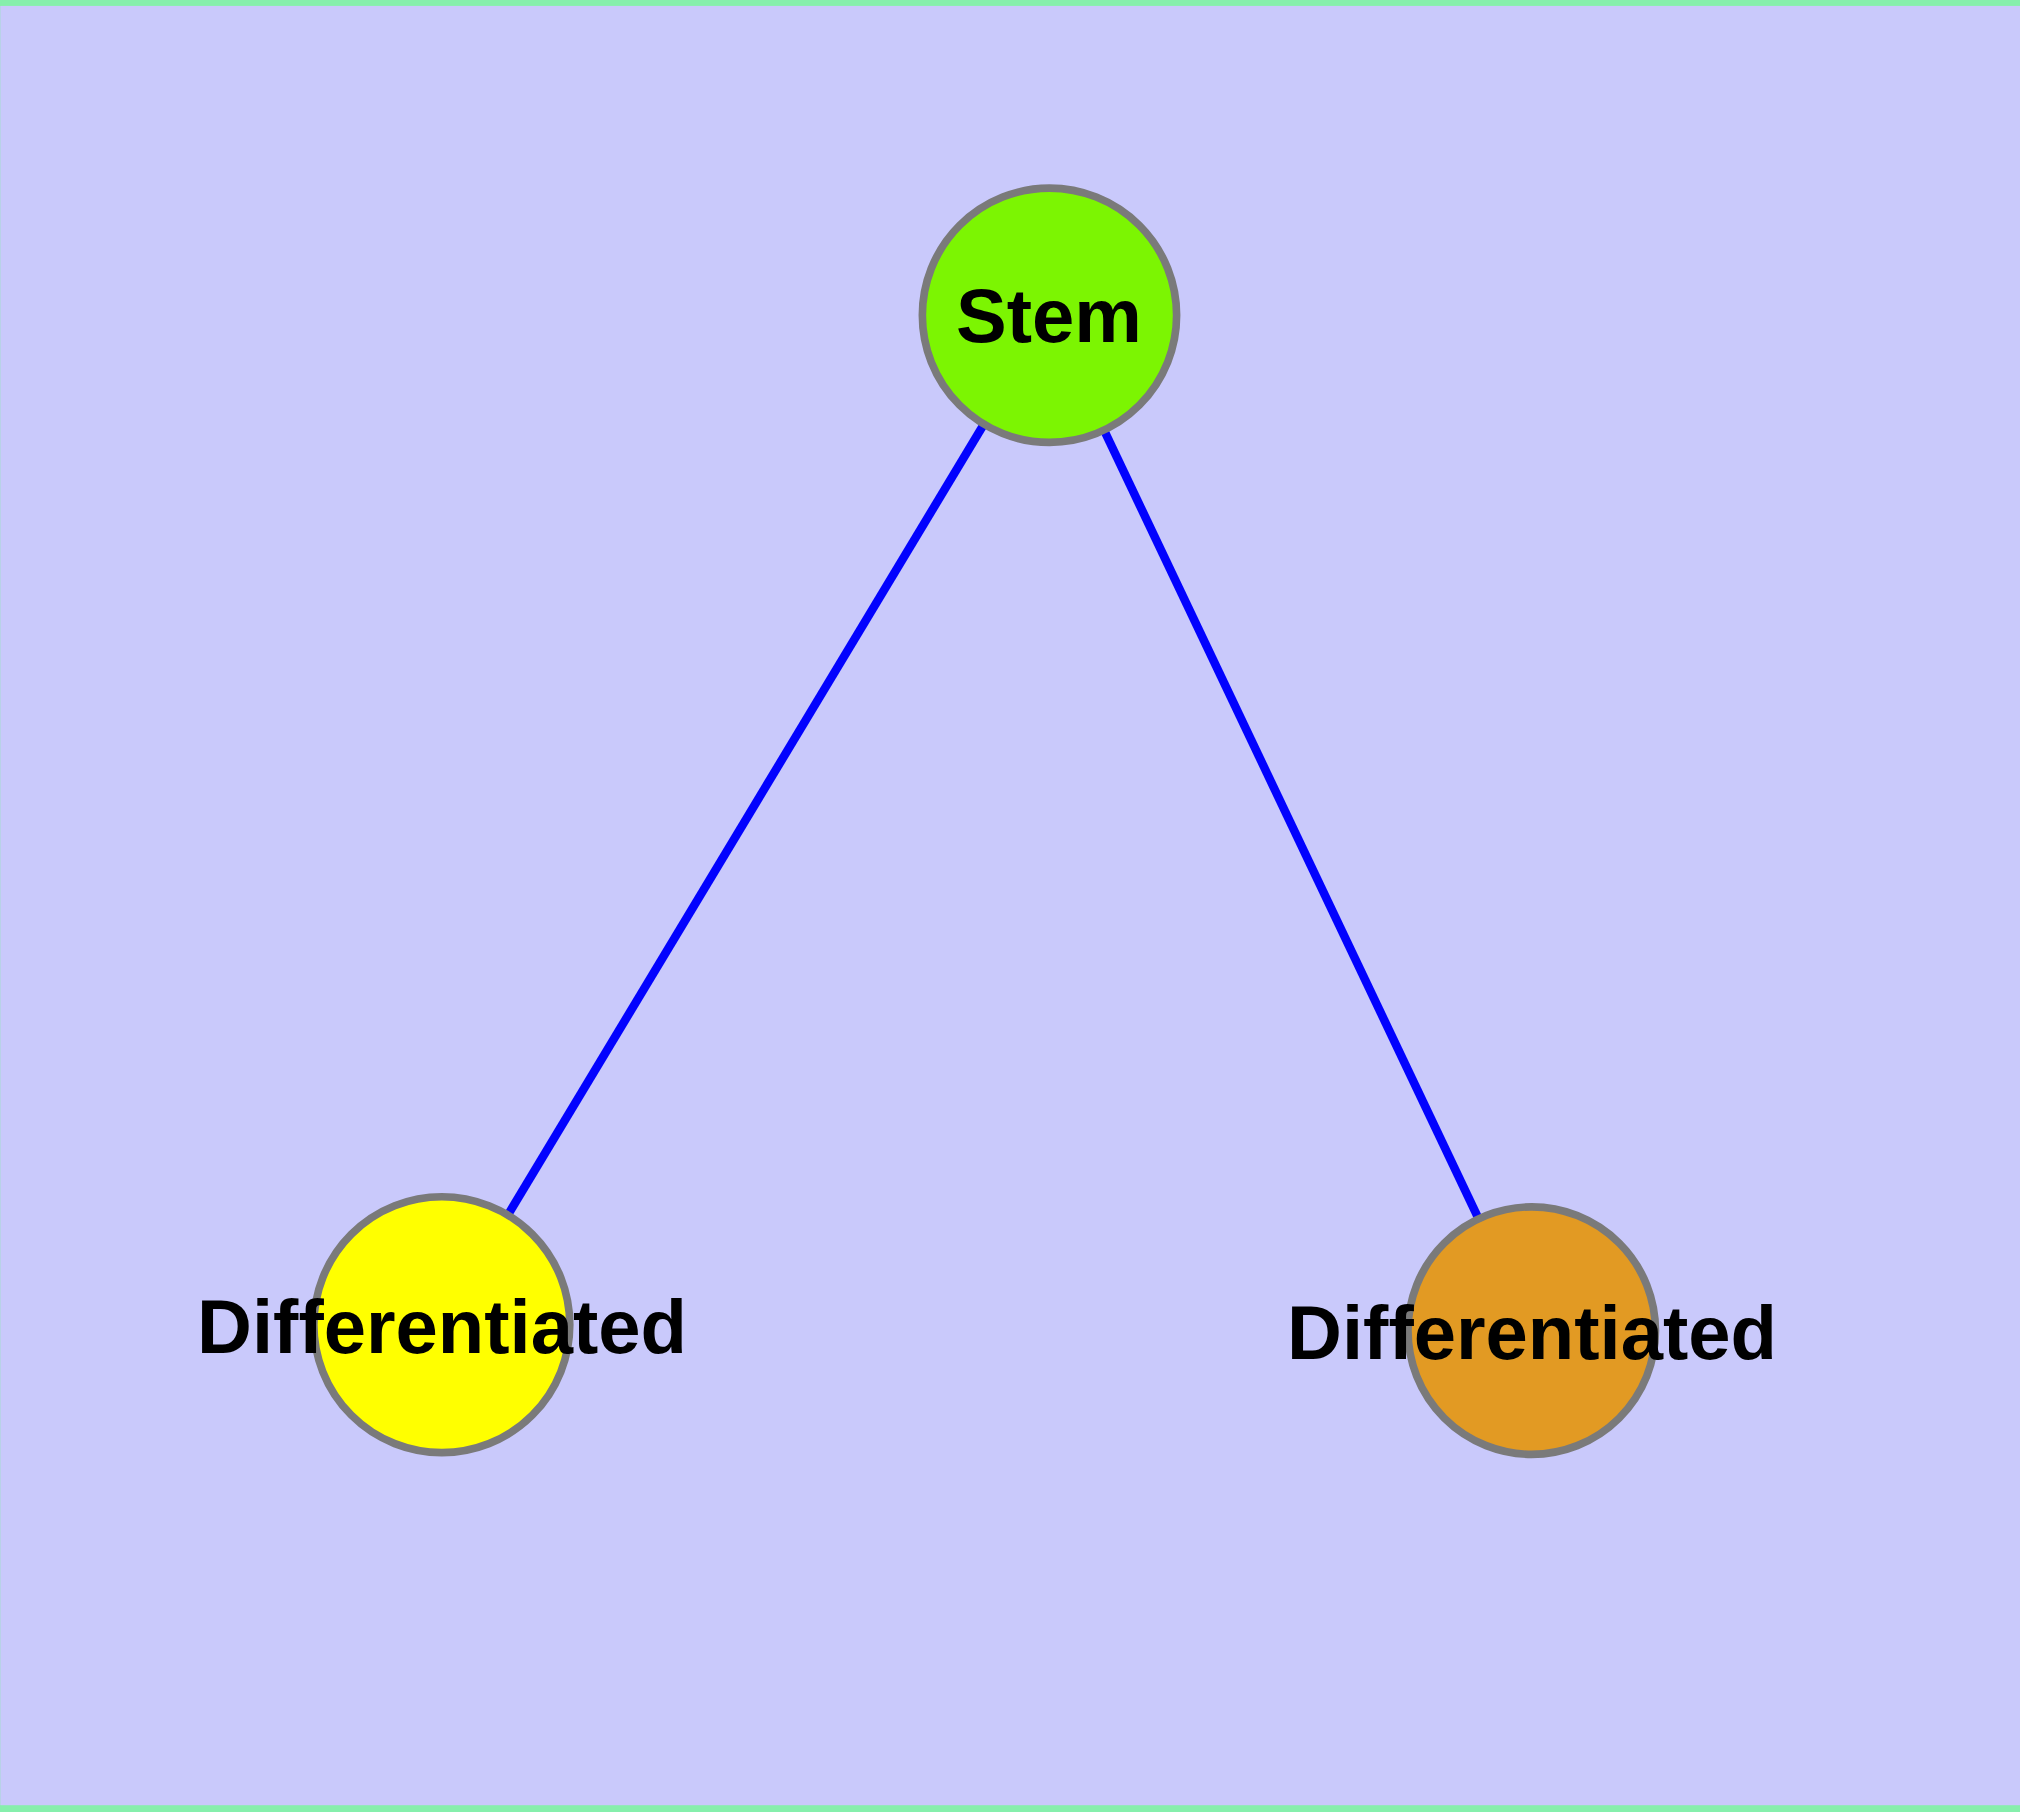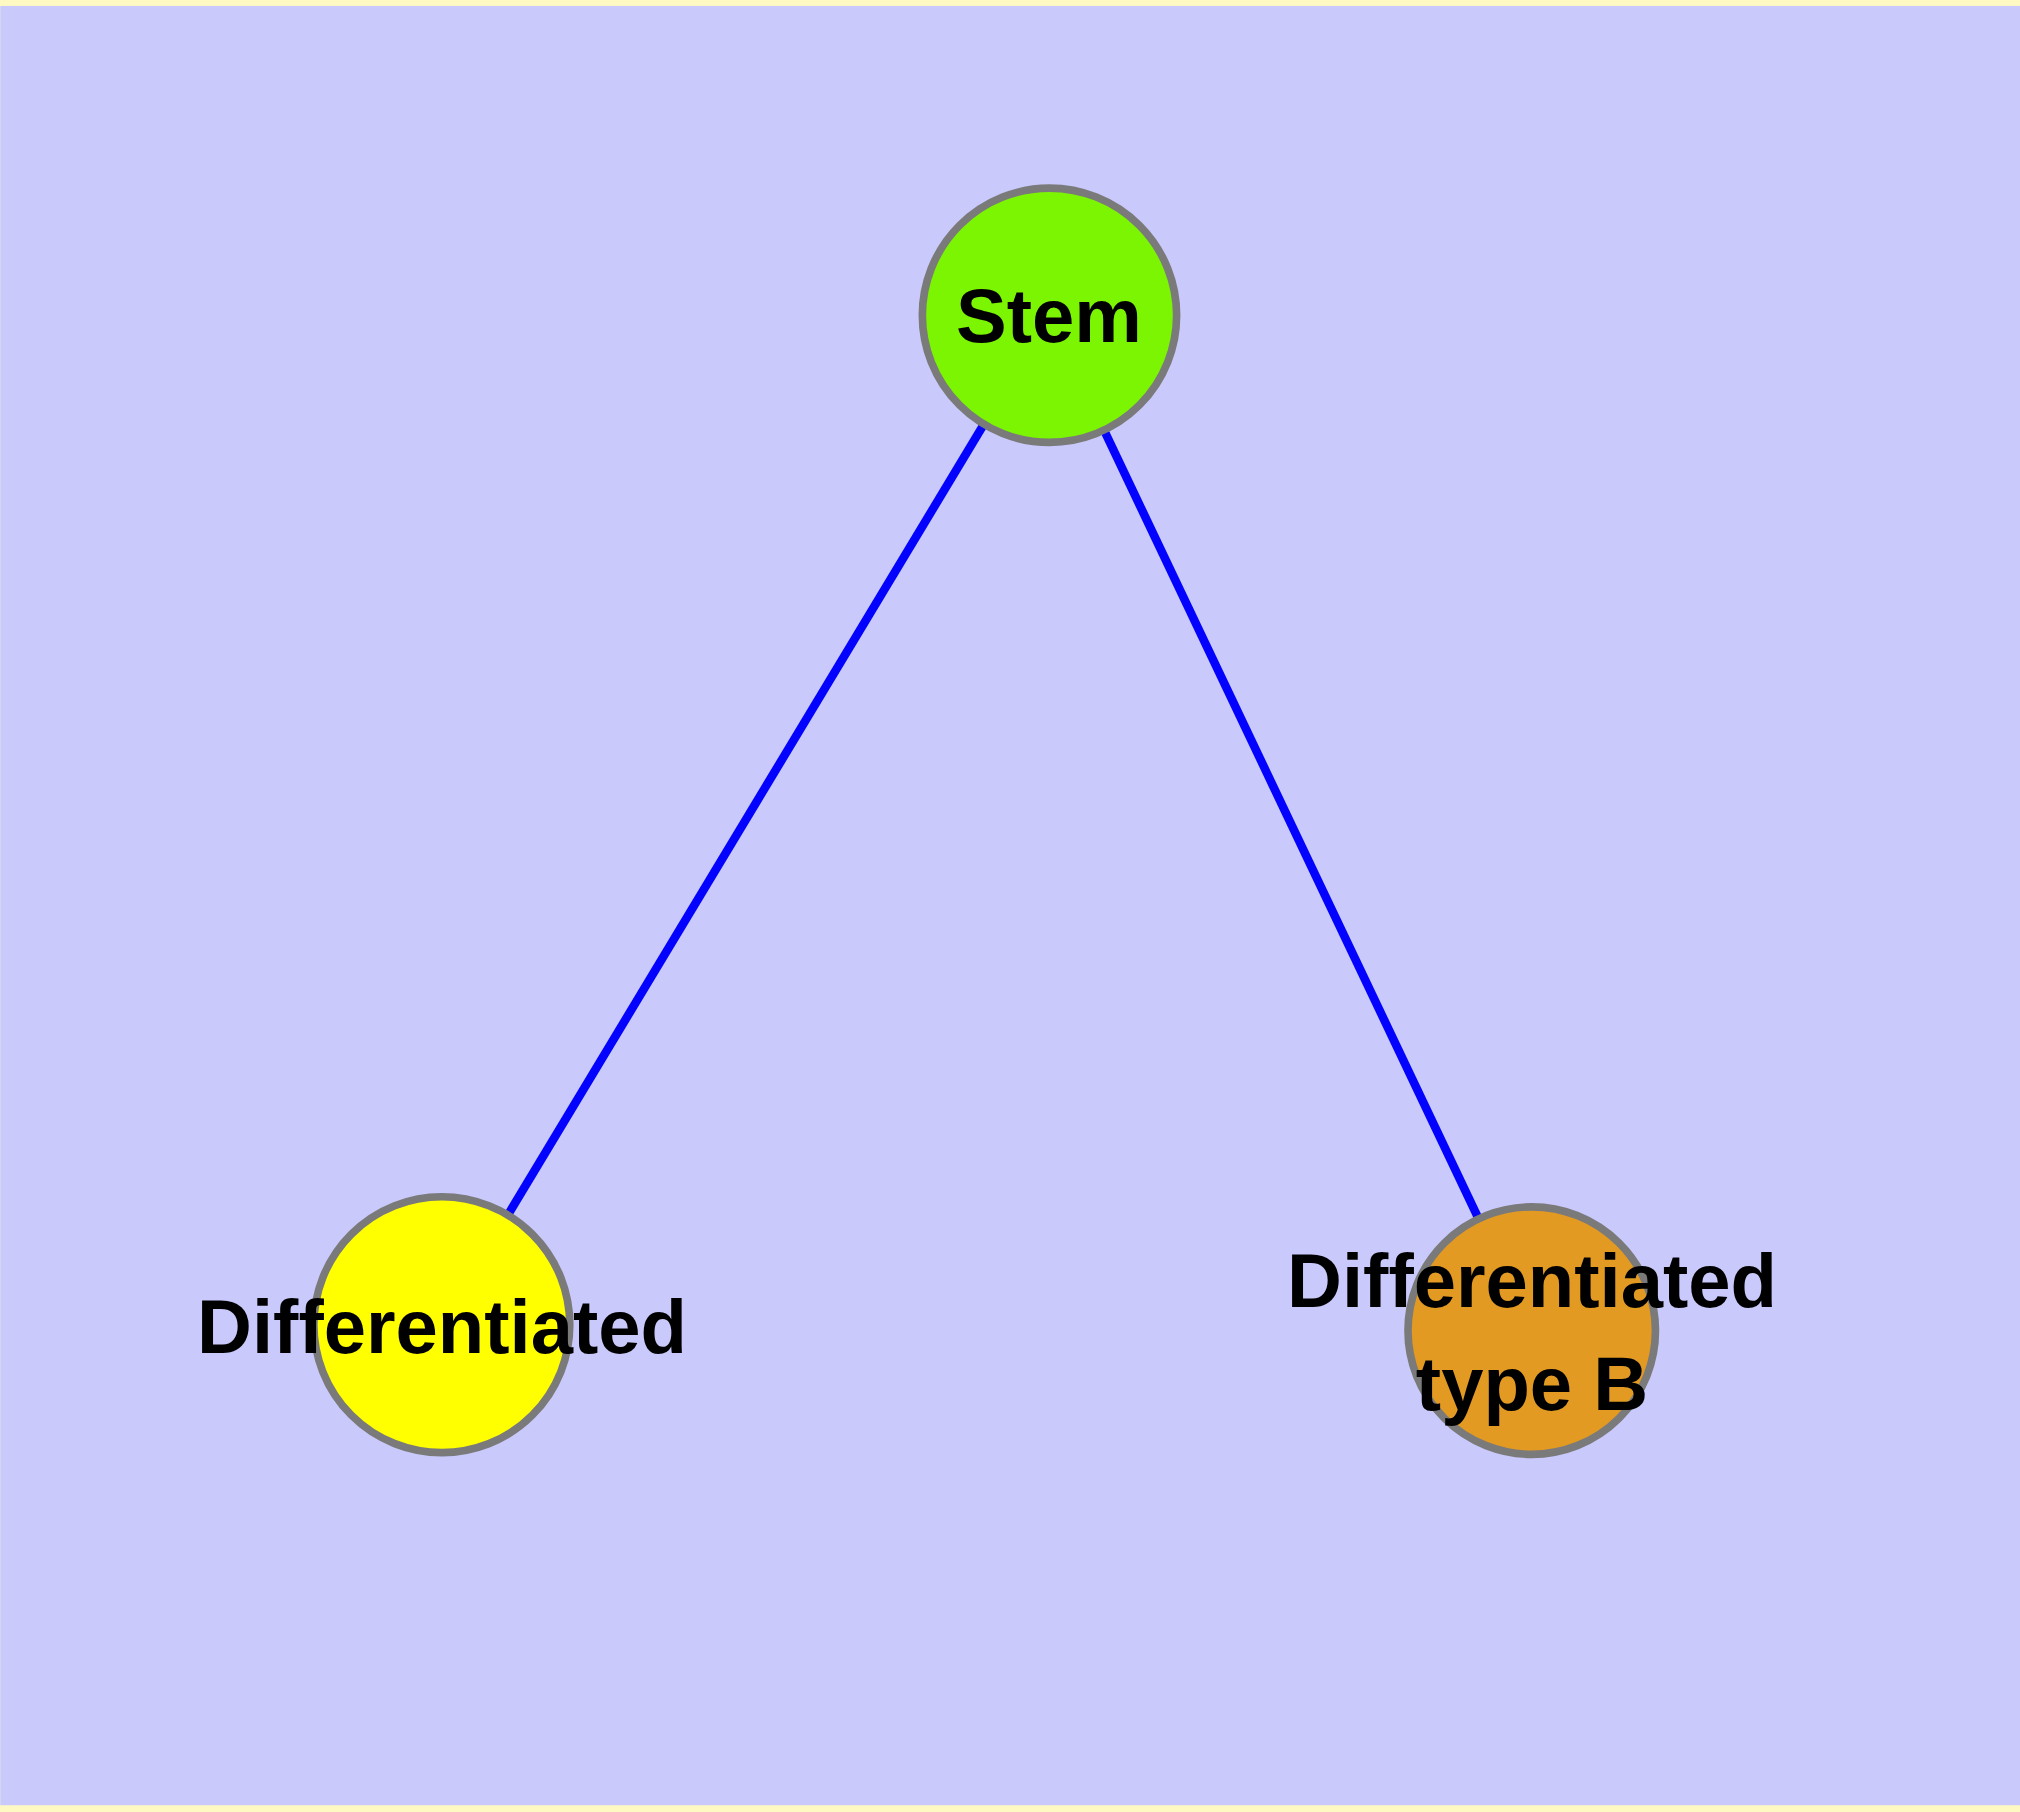--- a/index.html
+++ b/index.html
@@ -5,21 +5,21 @@
   html, body {
     margin: 0;
     padding: 0;
     background: #ffffff;
     font-family: "Liberation Sans", sans-serif;
   }
   .stage {
     position: relative;
     width: 2021px;
     height: 1812px;
-    background: #fef9c3;
+    background: #86efac;
     overflow: hidden;
   }
   .stage svg {
     position: absolute;
     left: 0;
     top: 0;
     display: block;
   }
   .node-label {
     position: absolute;
@@ -53,17 +53,16 @@
   <div class="node-label" style="left:1049px; top:315px;">
     <div>Stem</div>
   </div>
 
   <div class="node-label" style="left:442px; top:1326px;">
     <div>Differentiated</div>
   </div>
 
   <div class="node-label" style="left:1532px; top:1332px;">
     <div>Differentiated</div>
-    <div>type B</div>
   </div>
 
 </div>
 
 
 </body></html>

